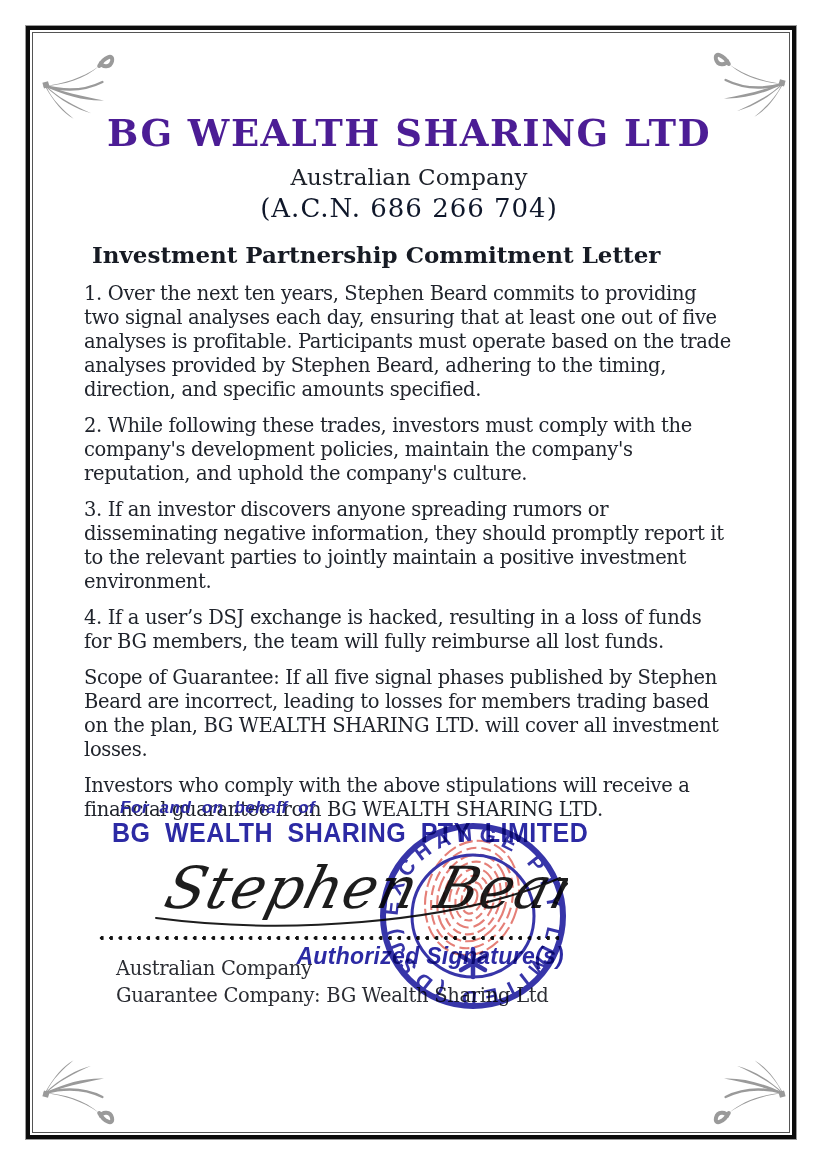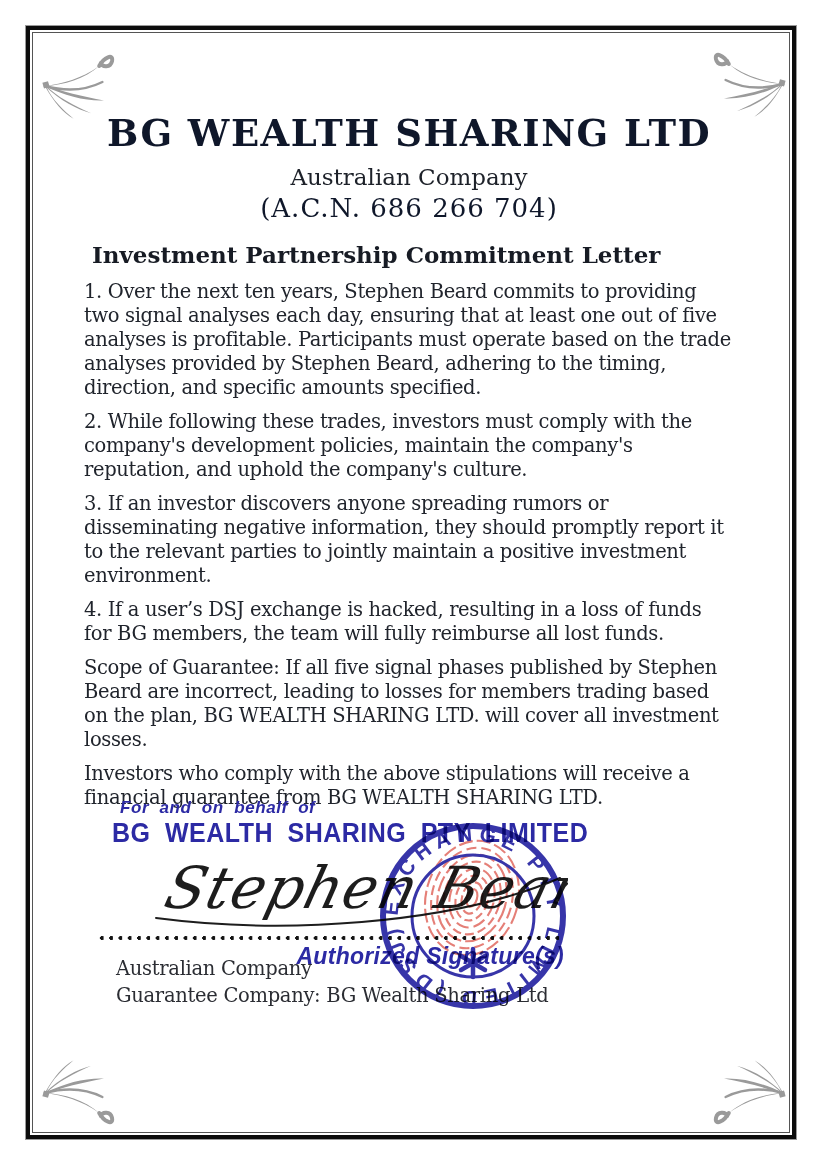--- a/index.html
+++ b/index.html
@@ -20,29 +20,29 @@
   
   .corner{position:absolute;width:80px;height:80px;z-index:1;}
   .corner.tl{left:40px;top:42px;}
   .corner.tr{right:42px;top:40px;transform:scaleX(-1);}
   .corner.bl{left:40px;bottom:38px;transform:scaleY(-1);}
   .corner.br{right:42px;bottom:38px;transform:scale(-1,-1);}
   
   .content{position:absolute;left:84px;top:112px;width:650px;z-index:2;}
   .company-title{
     margin:0;text-align:center;font-size:37px;line-height:42px;font-weight:700;
-    letter-spacing:1.5px;color:#0f172a;font-family:"DejaVu Serif",serif;
+    letter-spacing:1.5px;color:#4c1d95;font-family:"DejaVu Serif",serif;
   }
   .subtitle1{margin:8px 0 0;text-align:center;font-size:23px;line-height:30px;color:#1d2129;}
   .subtitle2{margin:0;text-align:center;font-size:26px;line-height:33px;letter-spacing:1px;color:#0f172a;}
   .letter-title{
     margin:15px 8px 10px;font-size:23px;line-height:30px;font-weight:700;color:#171b24;
   }
   .body-par{
-    margin:0 0 10px;font-size:19.5px;line-height:24px;letter-spacing:-0.35px;
+    margin:12px 0 10px;font-size:19.5px;line-height:24px;letter-spacing:-0.35px;
     color:#20242c;text-align:left;
   }
   
   .sig-behalf{
     position:absolute;left:120px;top:798px;z-index:3;
     font-family:"Liberation Sans",sans-serif;font-style:italic;font-weight:700;
     font-size:17px;letter-spacing:0.6px;word-spacing:5px;color:#2c2aa4;
   }
   .sig-company{
     position:absolute;left:112px;top:817px;z-index:3;

